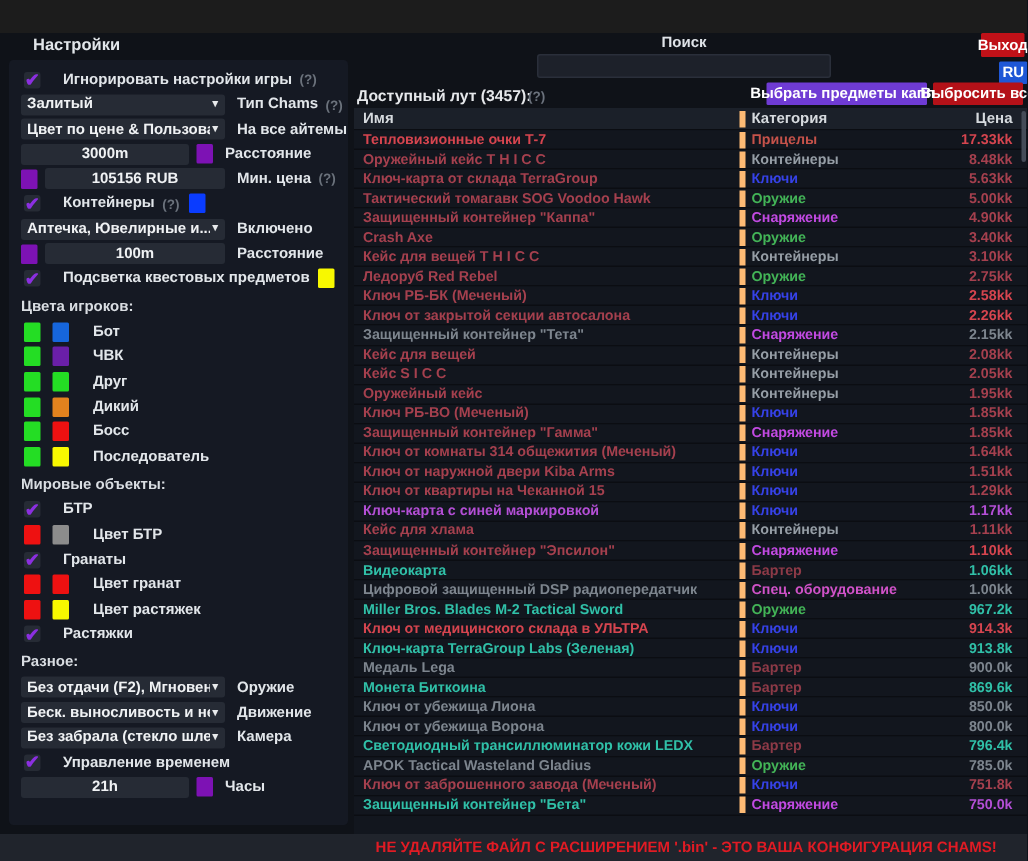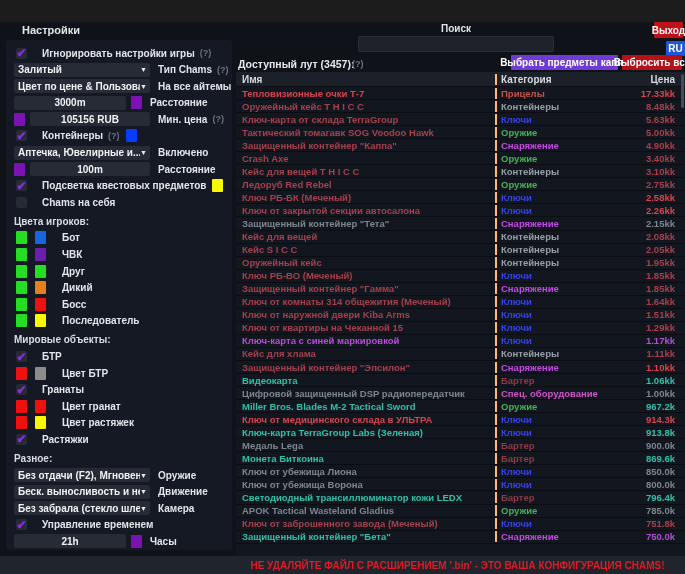--- a/index.html
+++ b/index.html
@@ -38,21 +38,21 @@
   .loot-help{position:absolute;left:352px;top:59px;font-size:9px;color:#6b727c;}
   .btn-kappa{left:511px;top:55px;width:107px;height:15px;background:#6f3bd4;}
   .btn-discard{left:622px;top:55px;width:60px;height:15px;background:#b41118;}
   
   .table{position:absolute;left:236px;top:72px;width:449px;height:484px;overflow:hidden;background:#11141c;}
   .thead{height:14px;display:flex;align-items:center;background:#1b2029;font-size:10px;color:#d6dade;
          border-bottom:1px solid #0b0d12;}
   .trow{height:12.05px;display:flex;align-items:center;border-bottom:1px solid #0b0d12;background:#12161e;
         font-size:9.5px;}
   .cname{flex:1;padding-left:6px;white-space:nowrap;overflow:hidden;}
-  .ccat{width:118px;flex:0 0 auto;border-left:2px solid #fdba74;padding-left:4px;white-space:nowrap;overflow:hidden;}
+  .ccat{width:118px;flex:0 0 auto;border-left:4px solid #fdba74;padding-left:4px;white-space:nowrap;overflow:hidden;}
   .cprice{width:56px;flex:0 0 auto;text-align:right;padding-right:10px;white-space:nowrap;}
   .c-red{color:#a5404e;} .c-bright{color:#d6454f;} .c-teal{color:#30c0a8;}
   .c-gray{color:#7d858e;} .c-magenta{color:#b44fd6;}
   .scrollbar{position:absolute;right:1px;top:74px;width:3px;height:34px;background:#454c58;border-radius:2px;}
   
   .bottombar{position:absolute;left:0;top:556px;width:685px;height:18px;background:#20242c;
              display:flex;align-items:center;justify-content:center;padding-left:230px;box-sizing:border-box;}
   .warning{color:#e11b24;font-size:10px;white-space:nowrap;}
 </style>
 </head>
@@ -110,24 +110,20 @@
       <div class="srow">
         <div class="swatch" style="background: rgb(125, 18, 180); margin-right: 5px;"></div>
         <div class="ctl inp" style="width: 120px;">100m</div>
         <div class="slabel">Расстояние</div>
       </div>
       <div class="srow">
         <div class="chk on"></div>
         <div class="slabel">Подсветка квестовых предметов</div>
         <div class="swatch" style="background: rgb(248, 248, 0); margin-left: 6px;"></div>
       </div>
-      <div class="srow">
-        <div class="chk"></div>
-        <div class="slabel">Chams на себя</div>
-      </div>
       <div class="srow hdr">Цвета игроков:</div>
       <div class="srow pair">
         <div class="swatch" style="background: rgb(36, 221, 36);"></div>
         <div class="swatch" style="background: rgb(22, 102, 221);"></div>
         <div class="slabel">Бот</div>
       </div>
       <div class="srow pair">
         <div class="swatch" style="background: rgb(36, 221, 36);"></div>
         <div class="swatch" style="background: rgb(106, 31, 168);"></div>
         <div class="slabel">ЧВК</div>

